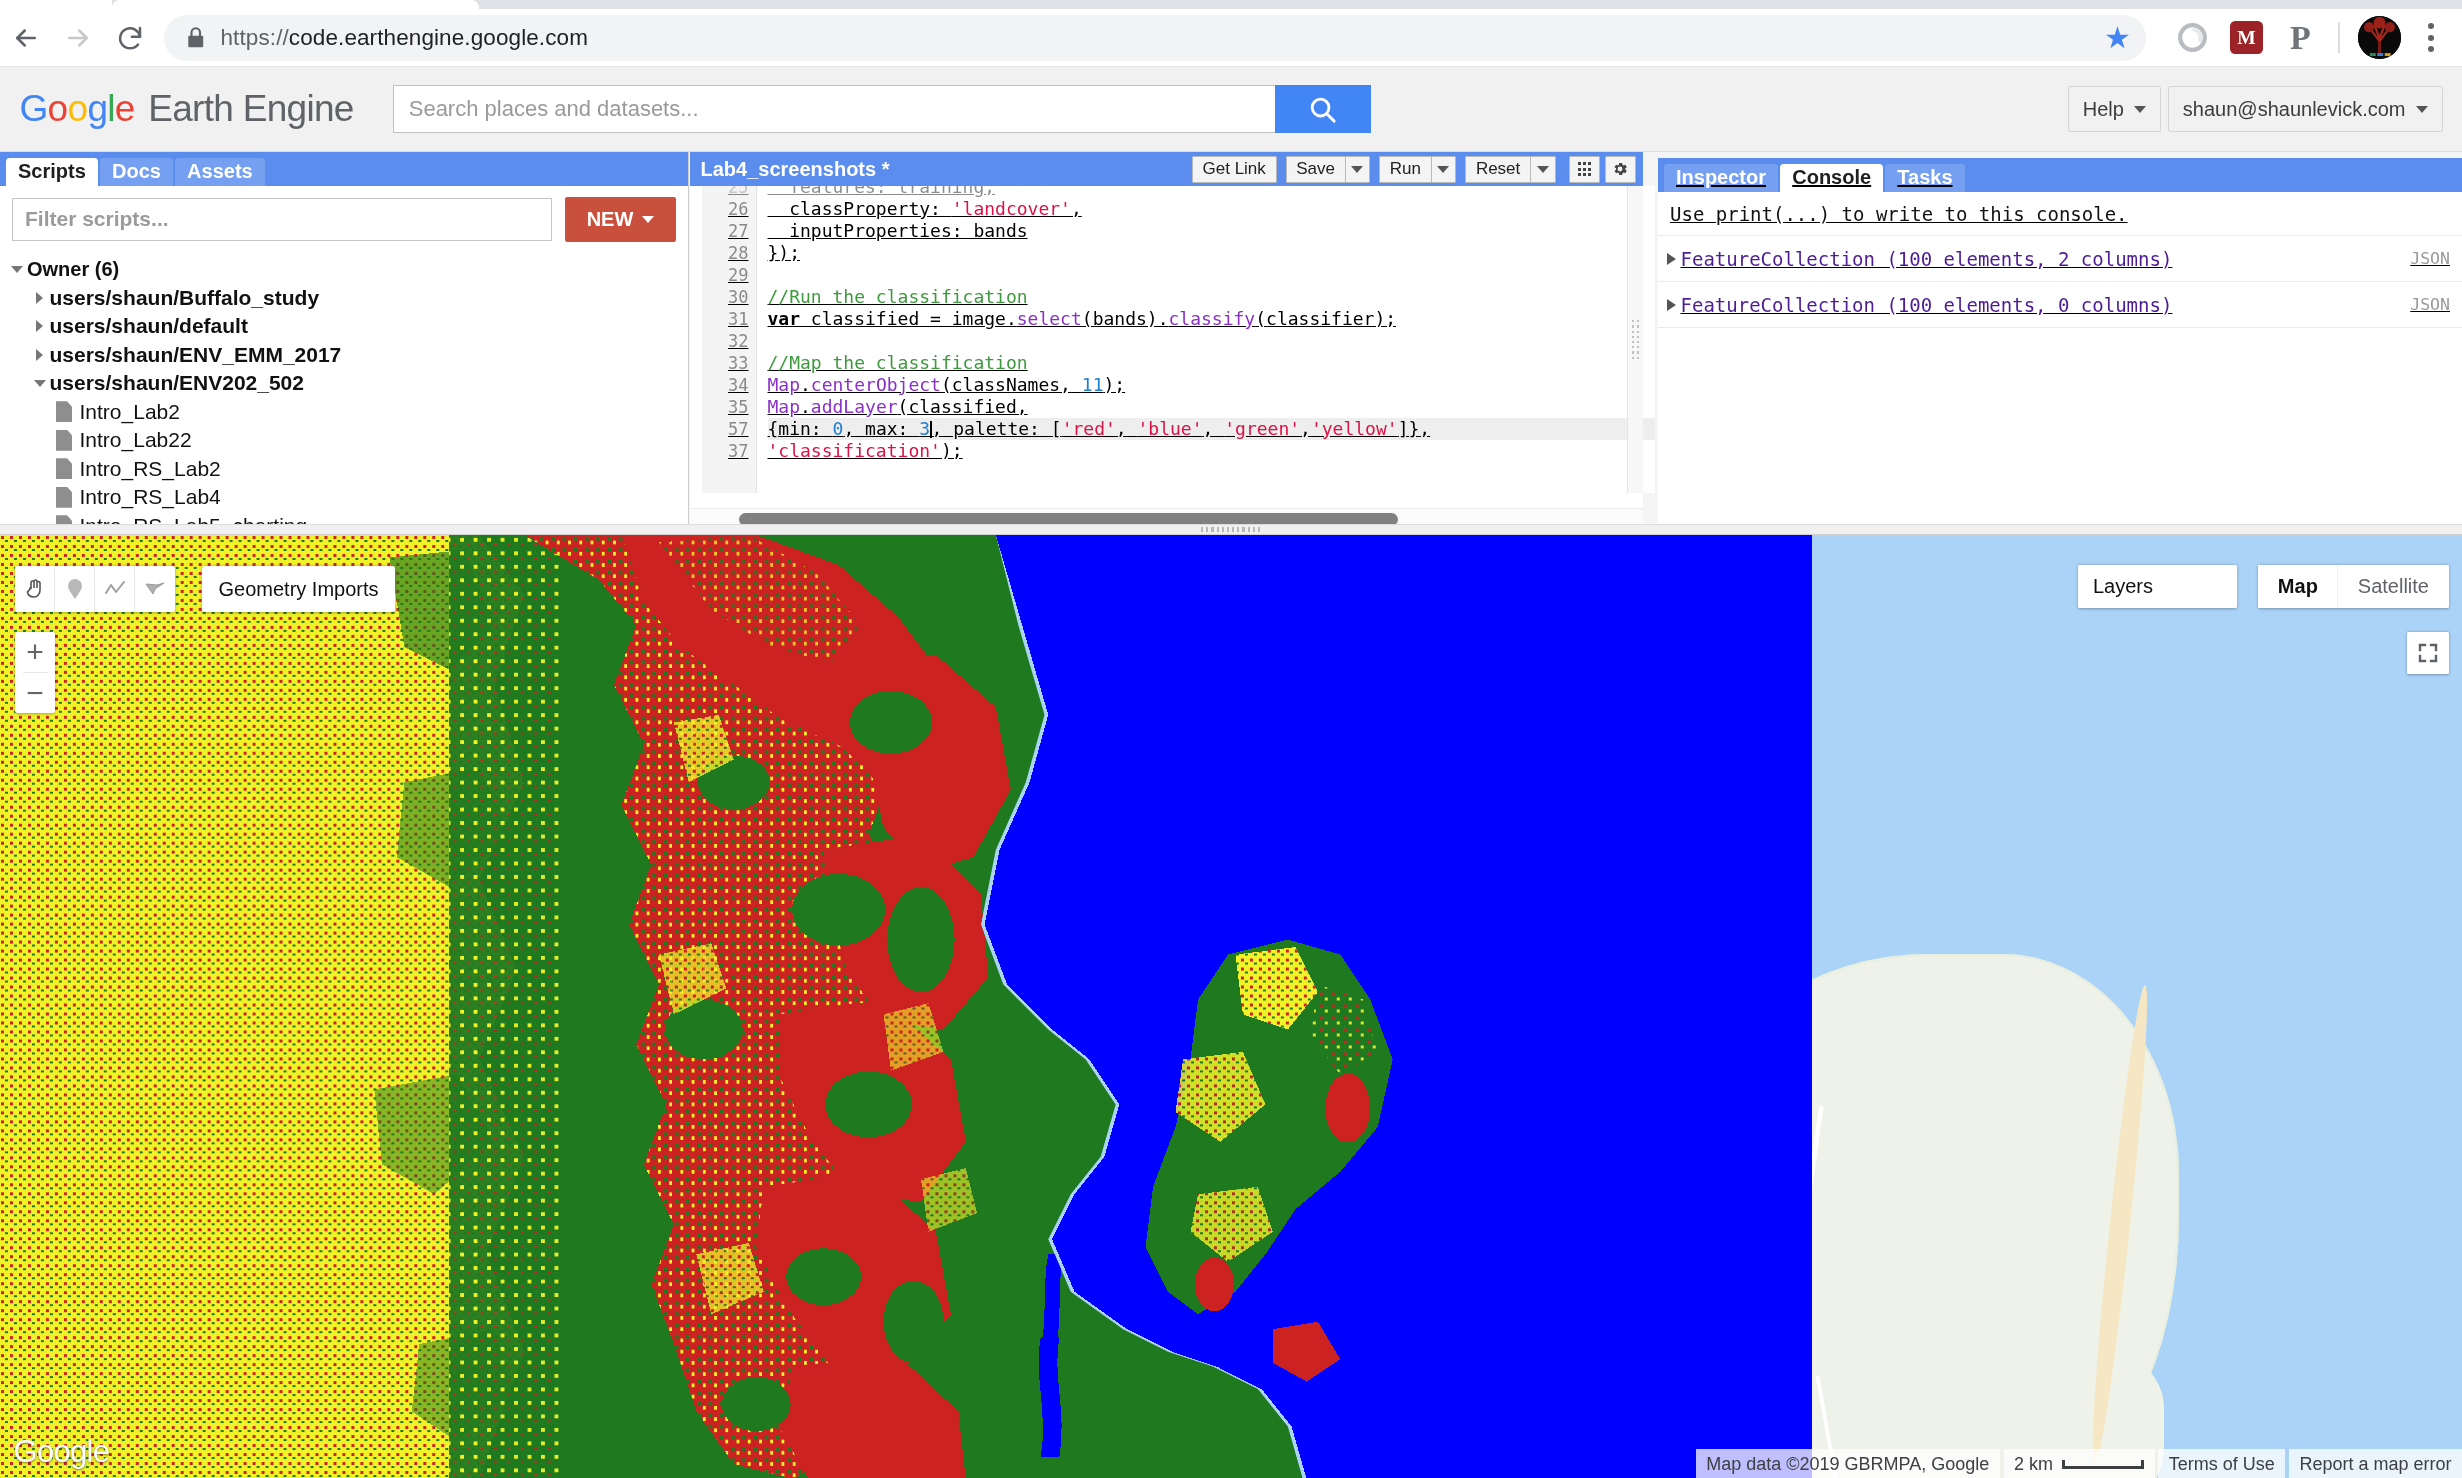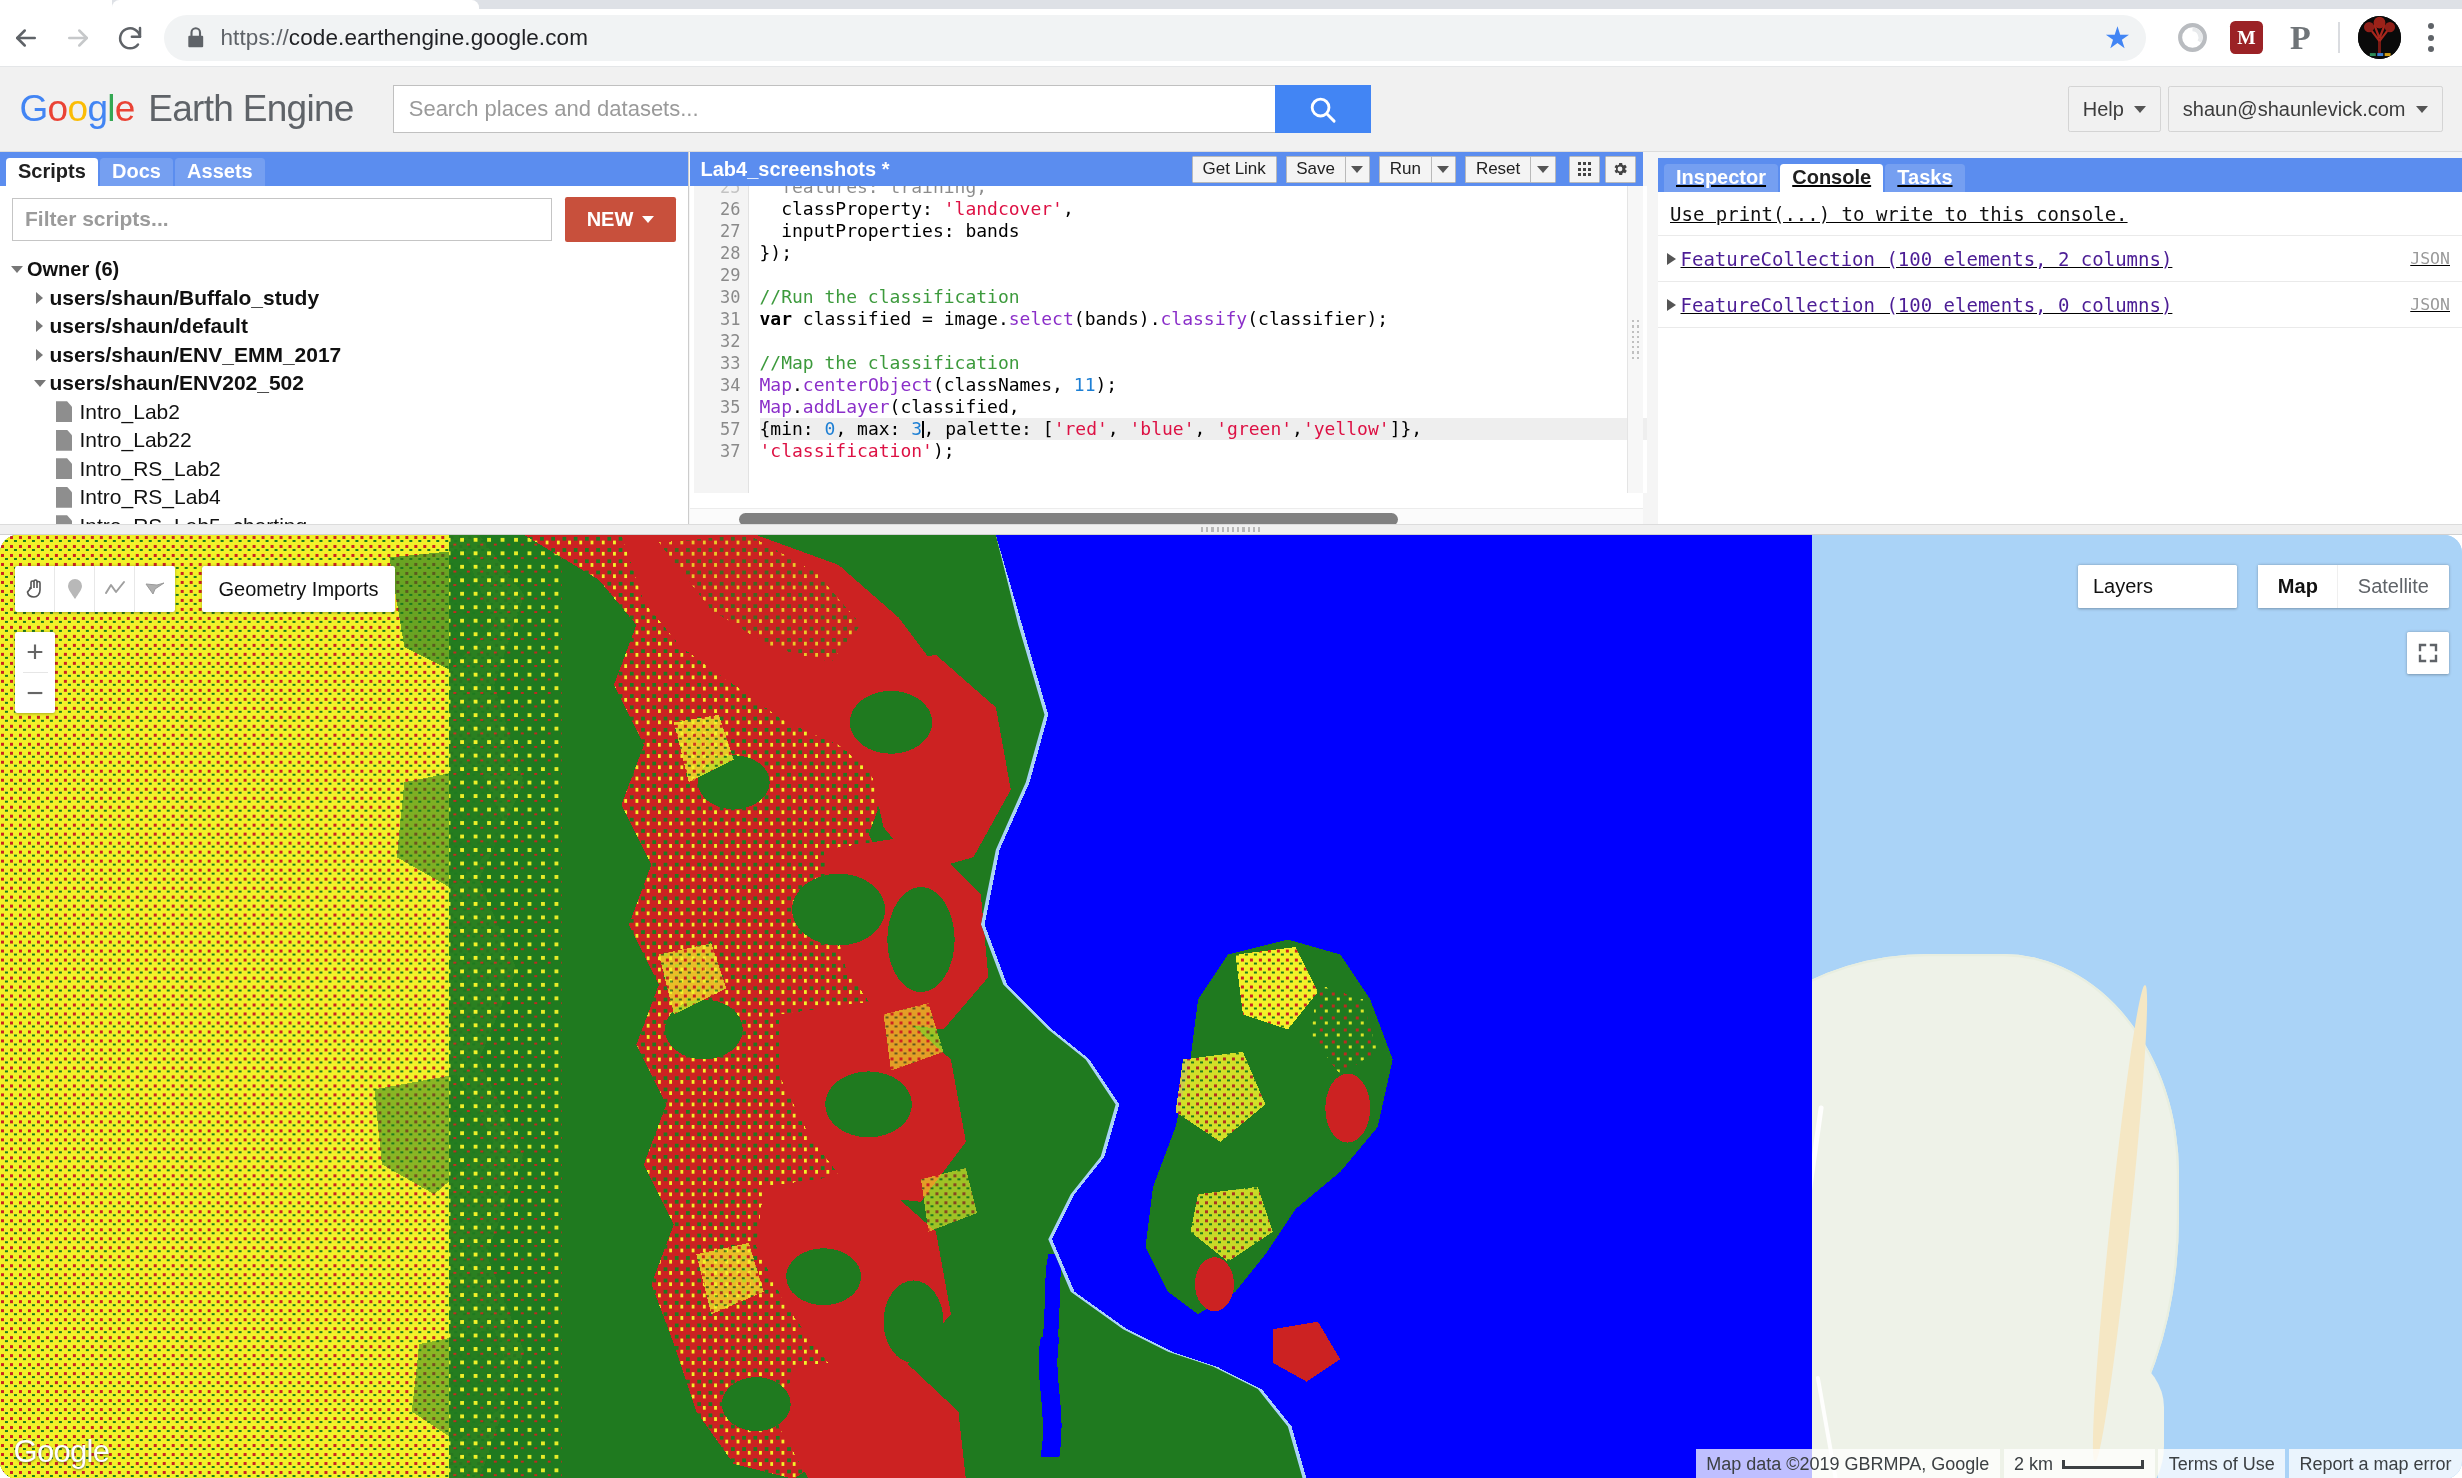--- a/index.html
+++ b/index.html
@@ -188,22 +188,22 @@
   }
   .ebtn-split { display: flex; margin-right: 9px; }
   .ebtn-split .ebtn:first-child { border-radius: 1.5px 0 0 1.5px; border-right: none; }
   .ebtn-split .ebtn.arrow { width: 25.5px; padding: 0; border-radius: 0 1.5px 1.5px 0; }
   .ebtn.solo { margin-right: 9px; }
   .ebtn.icon-btn { width: 31px; padding: 0; margin-left: 4.5px; }
   .grid-icon { display:grid; grid-template-columns: repeat(3,3px); gap:2.2px; }
   .grid-icon i { width:3px;height:3px;background:#444;display:block; }
 
   #code-area {
-    position: absolute; left: 4px; top: 34px; width: 953px; height: 307px;
-    display: flex; background: #fff; overflow: hidden;
+    position: absolute; left: 12px; top: 34px; width: 953px; height: 307px;
+    display: flex; background: #fff; overflow: hidden; text-decoration: underline;
   }
   #gutter {
     width: 55px; flex: none; background: #f4f4f4; border-right: 0.7px solid #e2e2e2;
     padding-top: 0; text-align: right;
     font-family: "DejaVu Sans Mono", monospace; font-size: 17px; color: #8a8a8a;
   }
   #gutter div { height: 22px; line-height: 22px; padding-right: 7.5px; }
   #code-lines {
     flex: 1 1 auto; padding-left: 10.5px; position: relative;
     font-family: "DejaVu Sans Mono", monospace; font-size: 18px; color: #000;
@@ -266,21 +266,21 @@
     position: absolute; left: 0; top: 524px; width: 2462px; height: 10.5px;
     background: #f0f0f0; border-top: 0.7px solid #dcdcdc; border-bottom: 0.7px solid #d0d0d0;
     display: flex; align-items: center; justify-content: center;
   }
   .grip-h { display: grid; grid-template-columns: repeat(12, 3px); gap: 2.2px; }
   .grip-h i { width:2.2px;height:5.2px;background:#b8b8b8;display:block; }
 
   
   #map {
     position: absolute; left: 0; top: 535px; width: 2462px; height: 944px;
-    overflow: hidden; background: #a9d0f5; border-radius: 18px;
+    overflow: hidden; background: #a9d0f5;
   }
   #map-basemap {
     position: absolute; inset: 0;
     background:
       
       linear-gradient(to right, rgba(0,0,0,0) 0%, rgba(0,0,0,0) 100%);
     background-color: #aad3f7;
   }
   
   #basemap-land {

